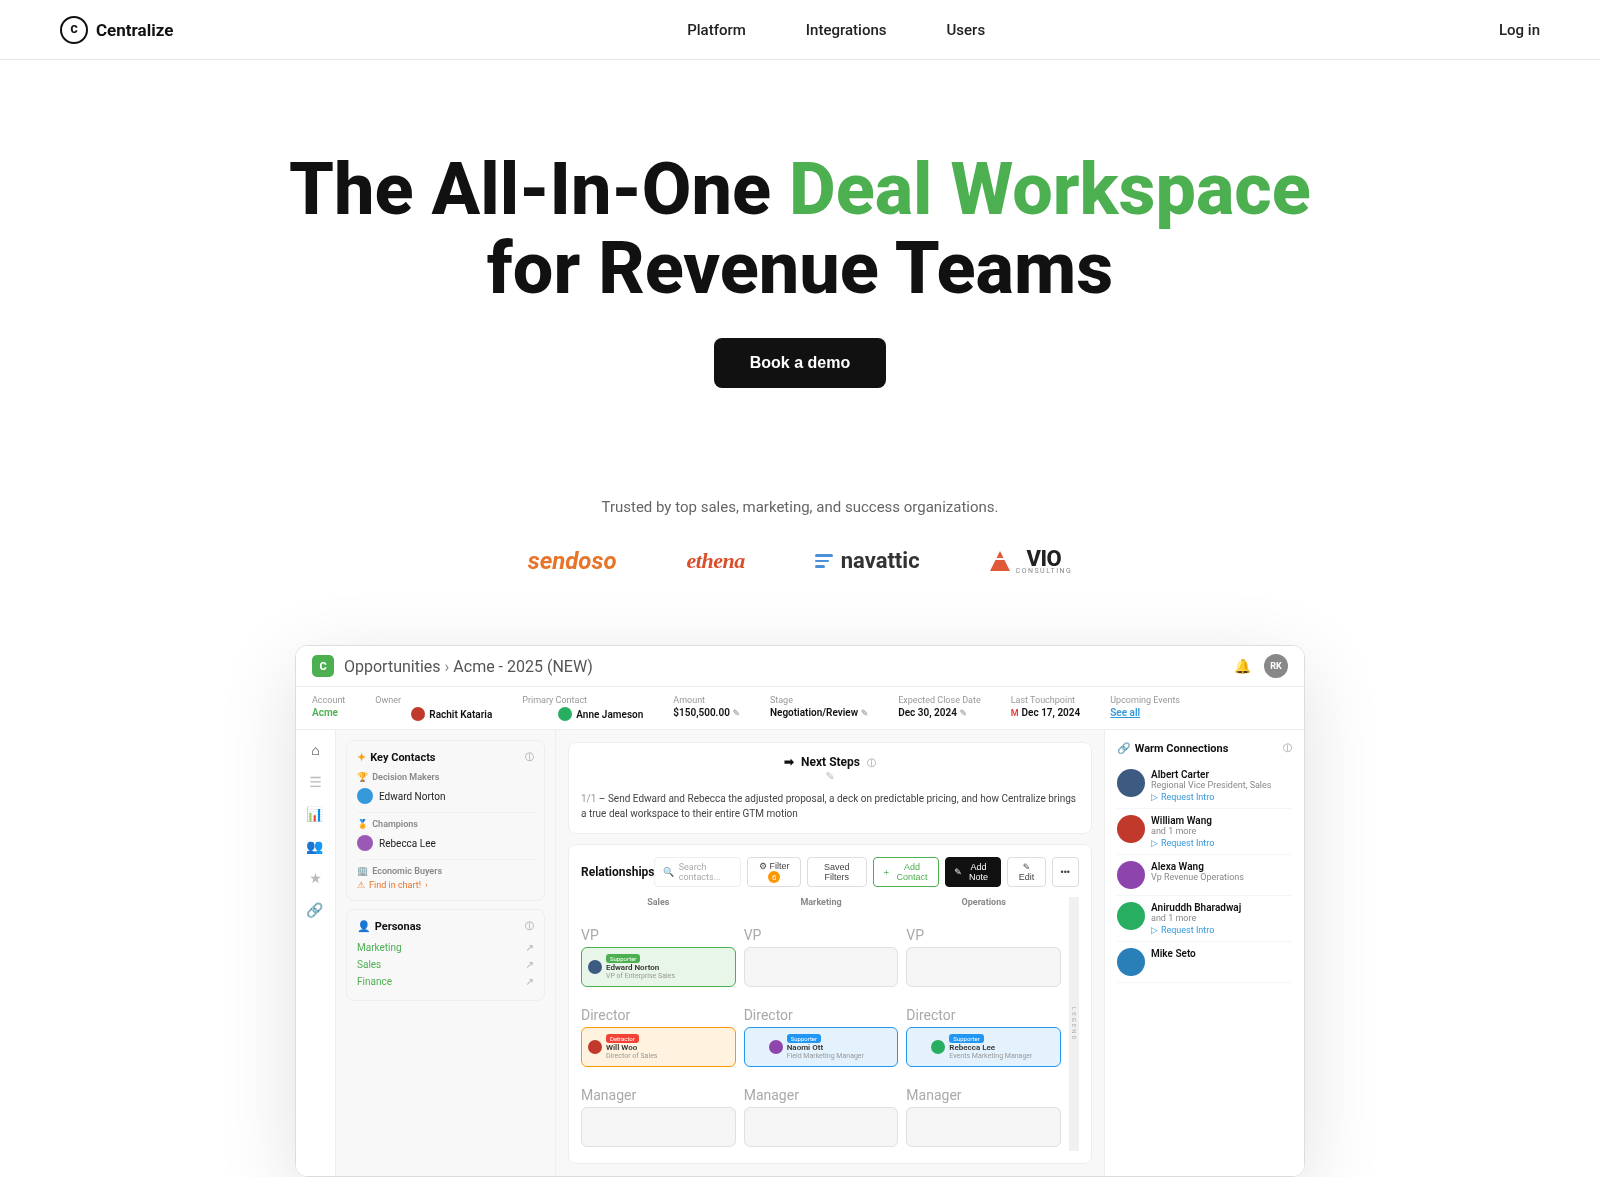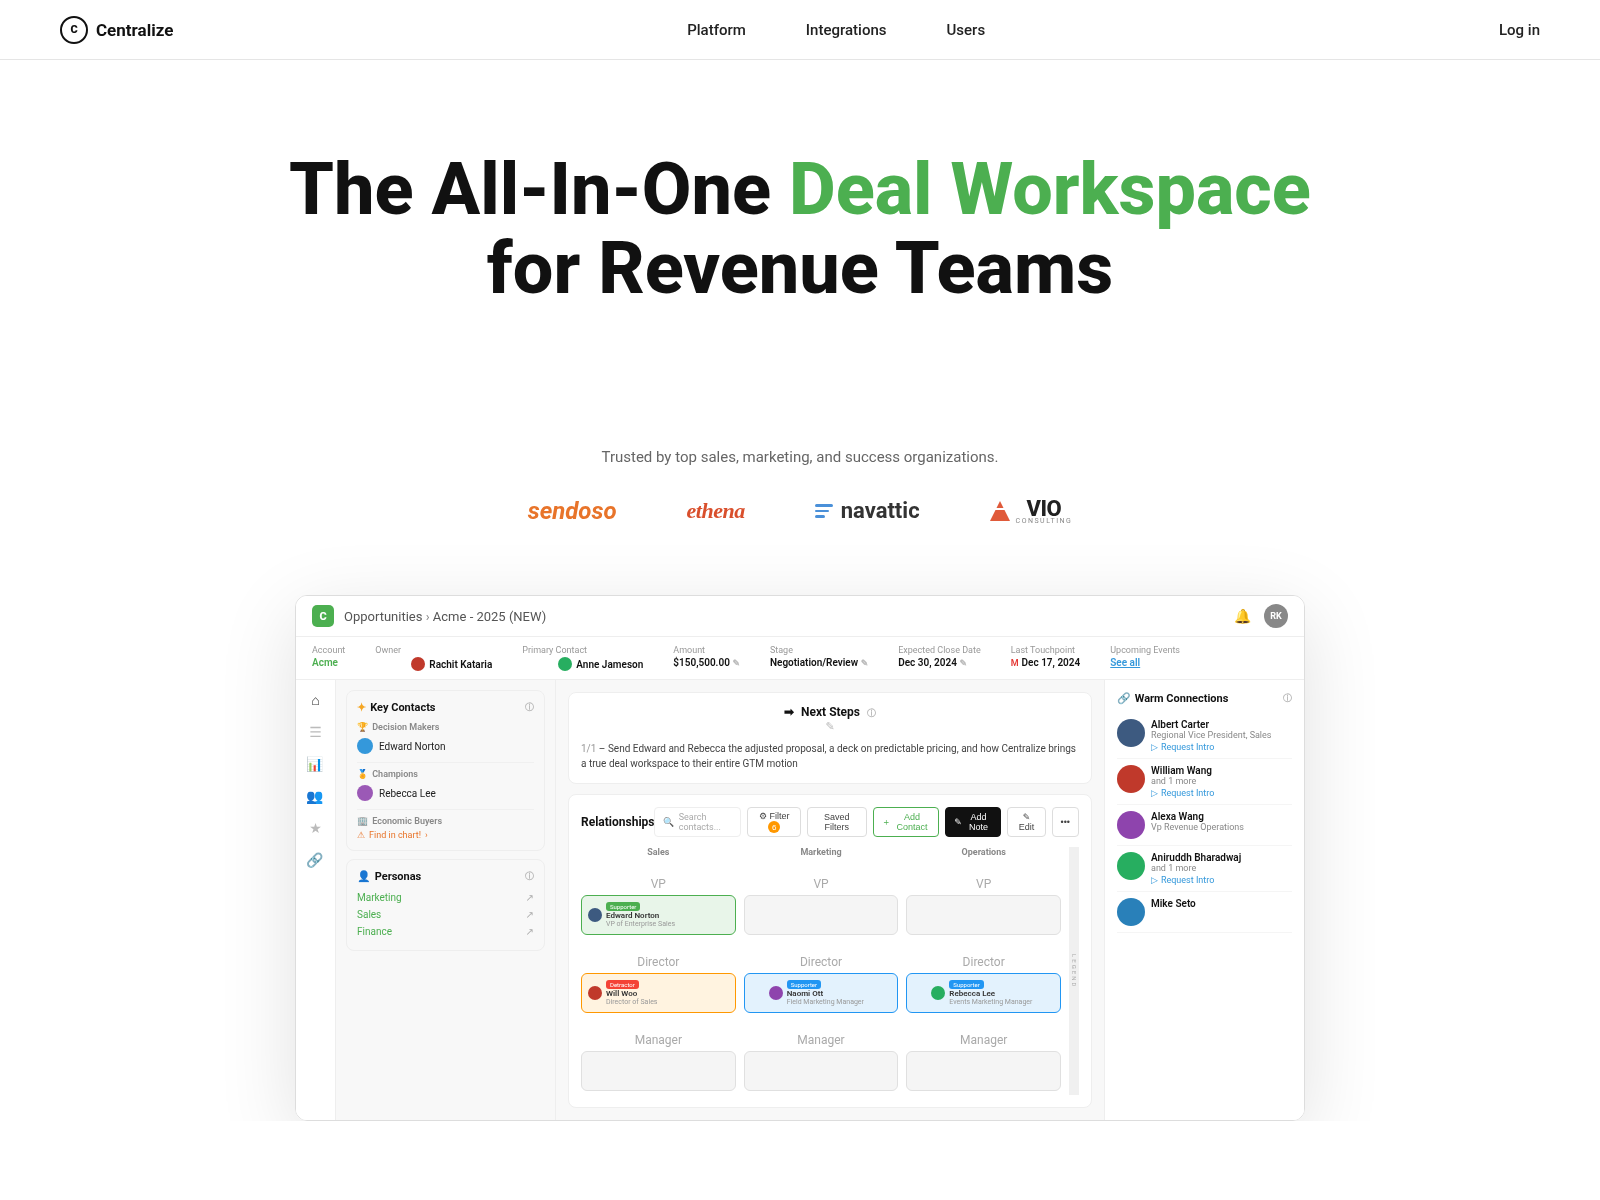--- a/index.html
+++ b/index.html
@@ -56,21 +56,21 @@
     
     .app-top-bar {
       background: #fff; border-bottom: 1px solid #eee;
       padding: 8px 16px; display: flex; align-items: center; gap: 10px;
       font-size: 11px; color: #666;
     }
     .app-logo-inner {
       width: 22px; height: 22px; background: #4caf50; border-radius: 5px;
       display: flex; align-items: center; justify-content: center; color: #fff; font-weight: 800; font-size: 11px;
     }
-    .breadcrumb { font-size: 13px; color: #888; }
+    .breadcrumb { font-size: 16px; color: #888; }
     .breadcrumb span { color: #555; }
     .app-top-right { margin-left: auto; display: flex; align-items: center; gap: 12px; }
     .bell-icon { font-size: 14px; color: #888; }
     .avatar-circle {
       width: 24px; height: 24px; border-radius: 50%; background: #888;
       display: flex; align-items: center; justify-content: center; color: #fff; font-size: 9px; font-weight: 700;
     }
 
     .app-meta {
       background: #fff; border-bottom: 1px solid #eee;
@@ -115,21 +115,21 @@
     .ns-content { font-size: 10px; color: #444; line-height: 1.5; }
     .relationships-card { background: #fff; border: 1px solid #eee; border-radius: 8px; padding: 12px; flex: 1; }
     .rel-header { display: flex; align-items: center; justify-content: space-between; margin-bottom: 10px; }
     .rel-title { font-size: 12px; font-weight: 700; color: #111; }
     .rel-actions { display: flex; gap: 6px; }
     .rel-btn { font-size: 9px; padding: 3px 8px; border-radius: 4px; border: 1px solid #ddd; background: #fff; cursor: pointer; color: #444; }
     .rel-btn.green-outline { border-color: #4caf50; color: #4caf50; display: flex; align-items: center; gap: 3px; }
     .rel-btn.black { background: #111; color: #fff; border-color: #111; display: flex; align-items: center; gap: 3px; }
     .rel-col { flex: 1; }
     .rel-col-header { font-size: 9px; font-weight: 700; color: #888; text-align: center; margin-bottom: 6px; }
-    .rel-col-vp { font-size: 12px; color: #aaa; text-align: center; margin-bottom: 4px; margin-top: 20px; }
+    .rel-col-vp { font-size: 14px; color: #aaa; margin-bottom: 4px; margin-top: 20px; }
     .org-node {
       background: #f5f5f5; border: 1px solid #e0e0e0; border-radius: 6px;
       padding: 6px; margin-bottom: 4px; display: flex; align-items: center; gap: 4px;
     }
     .org-node.highlight-green { background: #e8f5e9; border-color: #4caf50; }
     .org-node.highlight-red { background: #fff3e0; border-color: #ff9800; }
     .org-node.highlight-sup { background: #e3f2fd; border-color: #2196f3; padding-left: 24px; }
     .org-node-avatar { width: 14px; height: 14px; border-radius: 50%; background: #95a5a6; flex-shrink: 0; }
     .org-node-info { font-size: 8px; color: #333; }
     .org-node-name { font-weight: 600; font-size: 8px; }
@@ -183,20 +183,21 @@
     <a>Users</a>
   </div>
   <a class="nav-login">Log in</a>
 </nav>
 
 <section class="hero">
   <h1>
     <span>The All-In-One </span><span class="green">Deal Workspace</span><br>
     <span>for Revenue Teams</span>
   </h1>
+  <button class="btn-demo">Book a demo</button>
 </section>
 
 <section class="trusted">
   <p>Trusted by top sales, marketing, and success organizations.</p>
   <div class="logos">
     <div class="logo-sendoso">sendoso</div>
     <div class="logo-ethena" style="font-weight:600; color: #d94f2c; font-size:22px; font-family: Georgia, serif; font-style:italic;">ethena</div>
     <div class="logo-navattic">
       <div class="logo-navattic-waves">
         <span></span>

